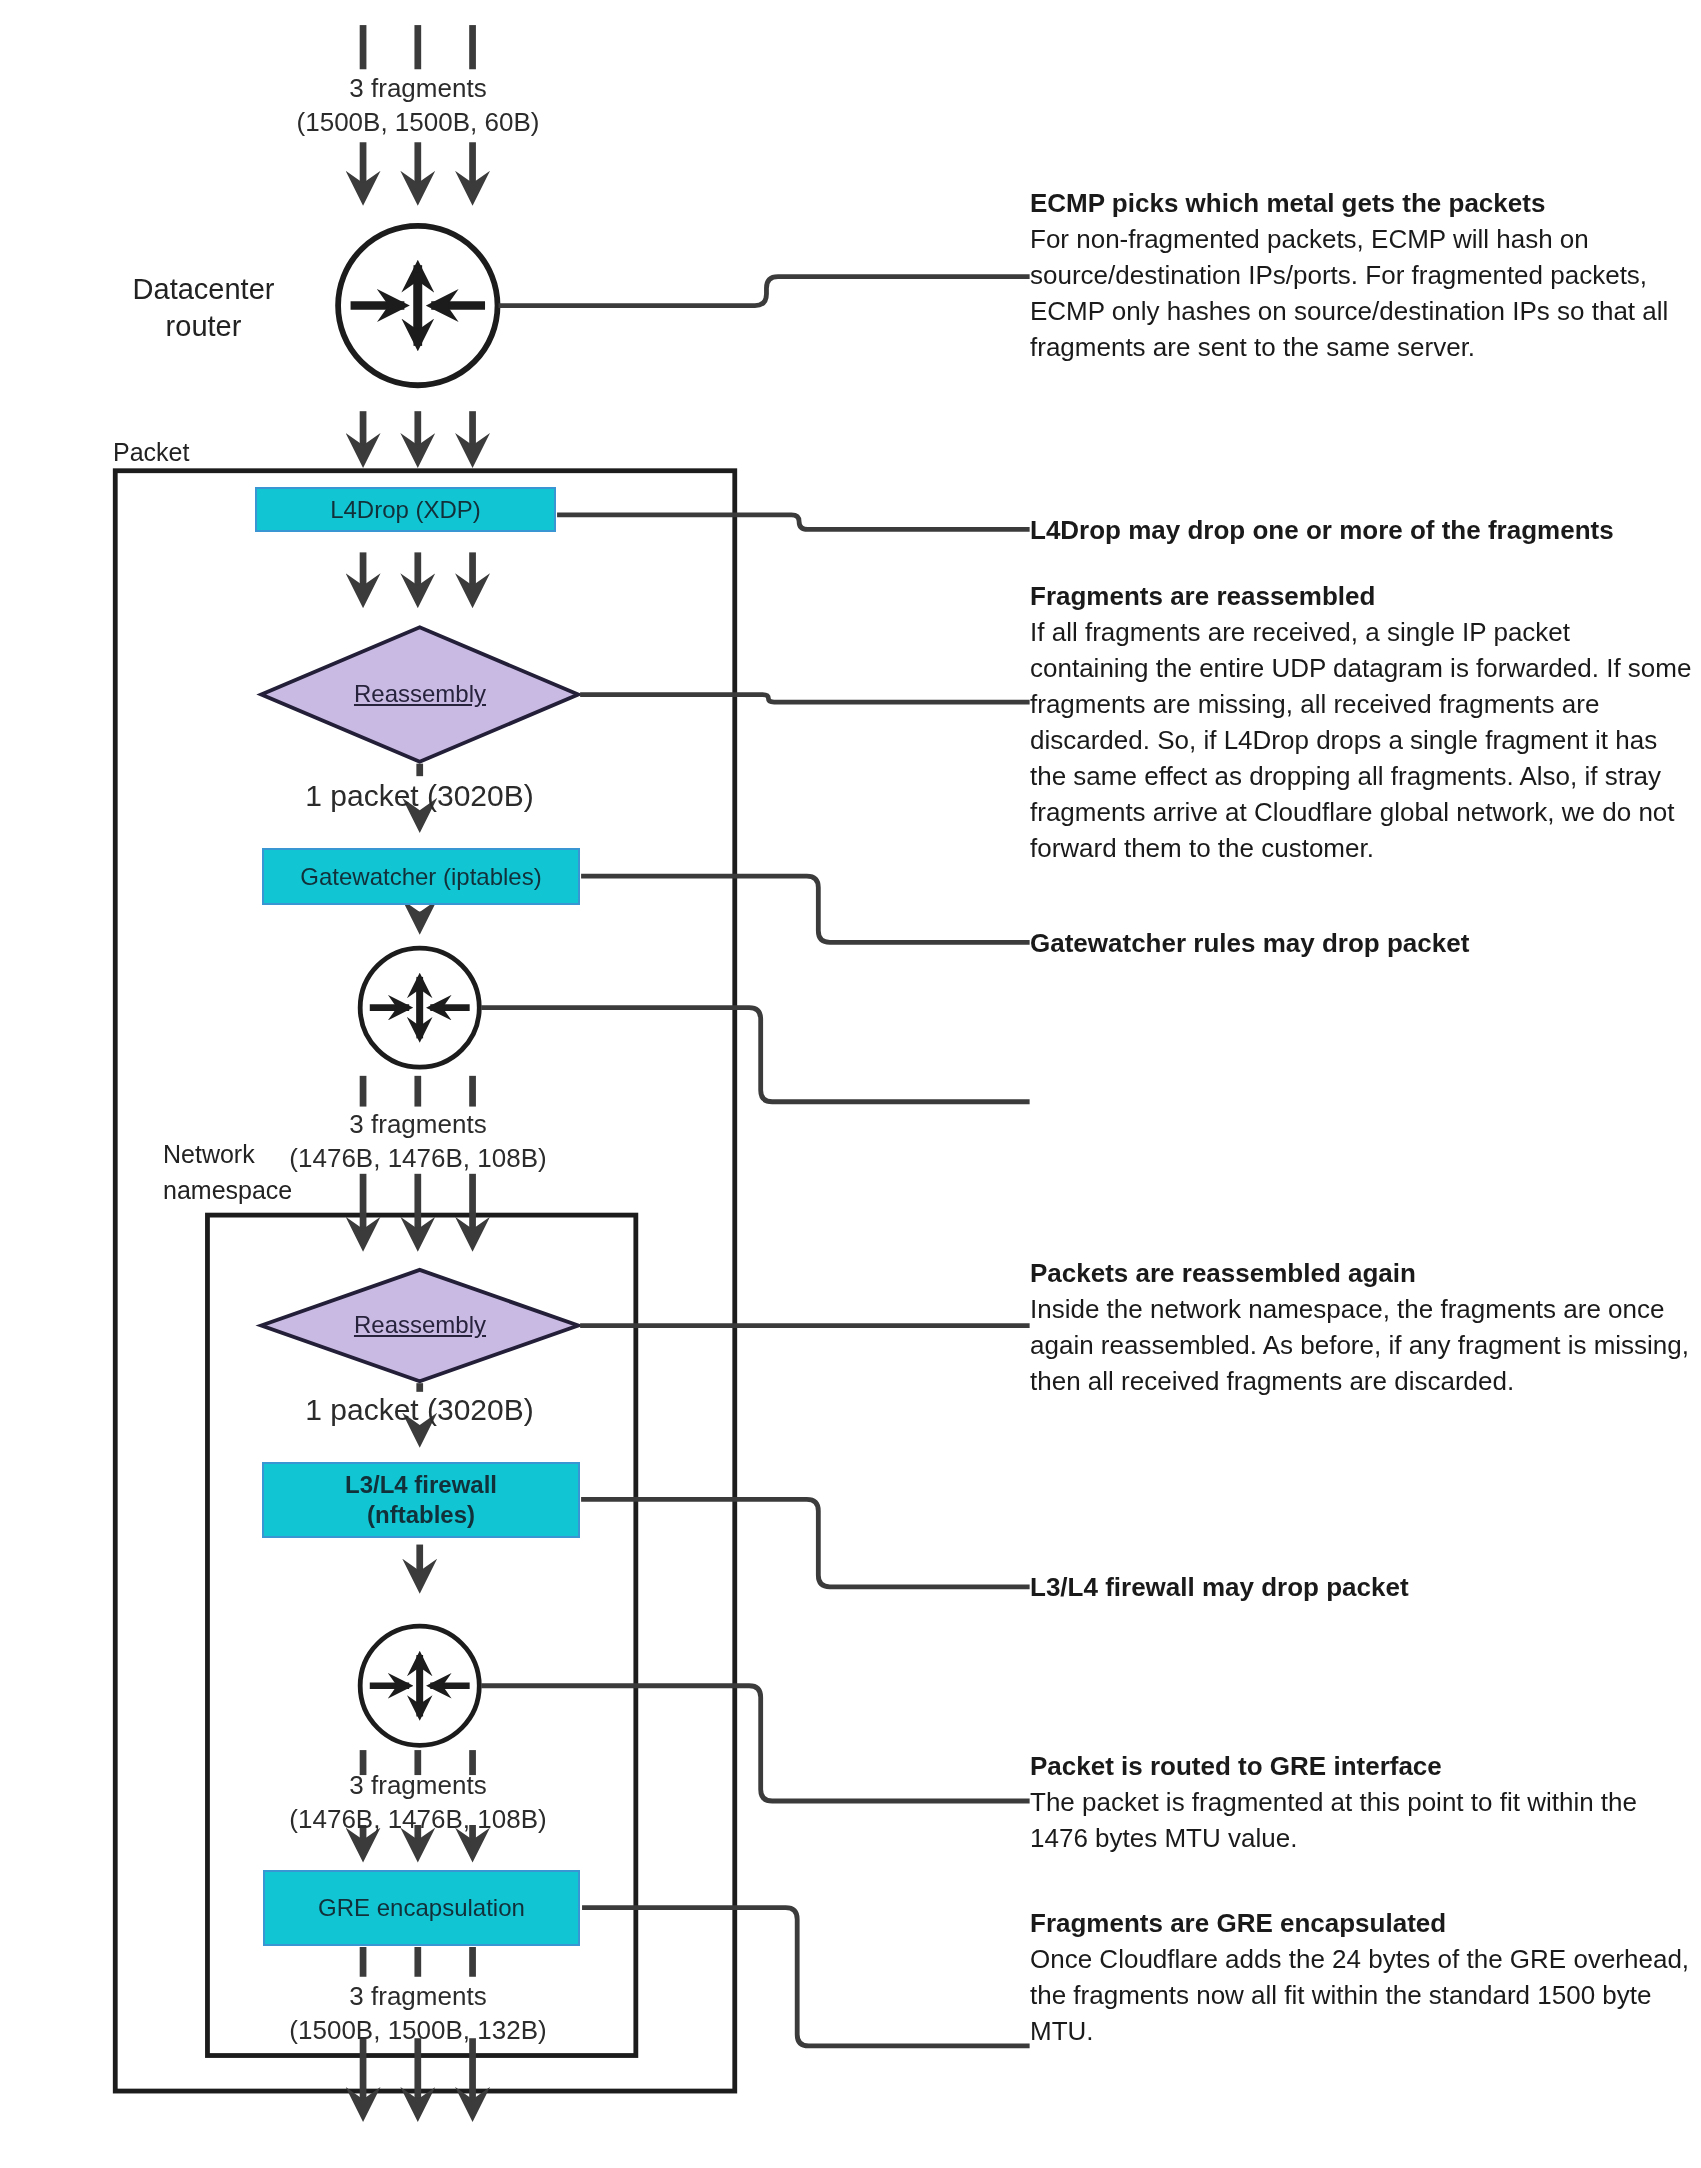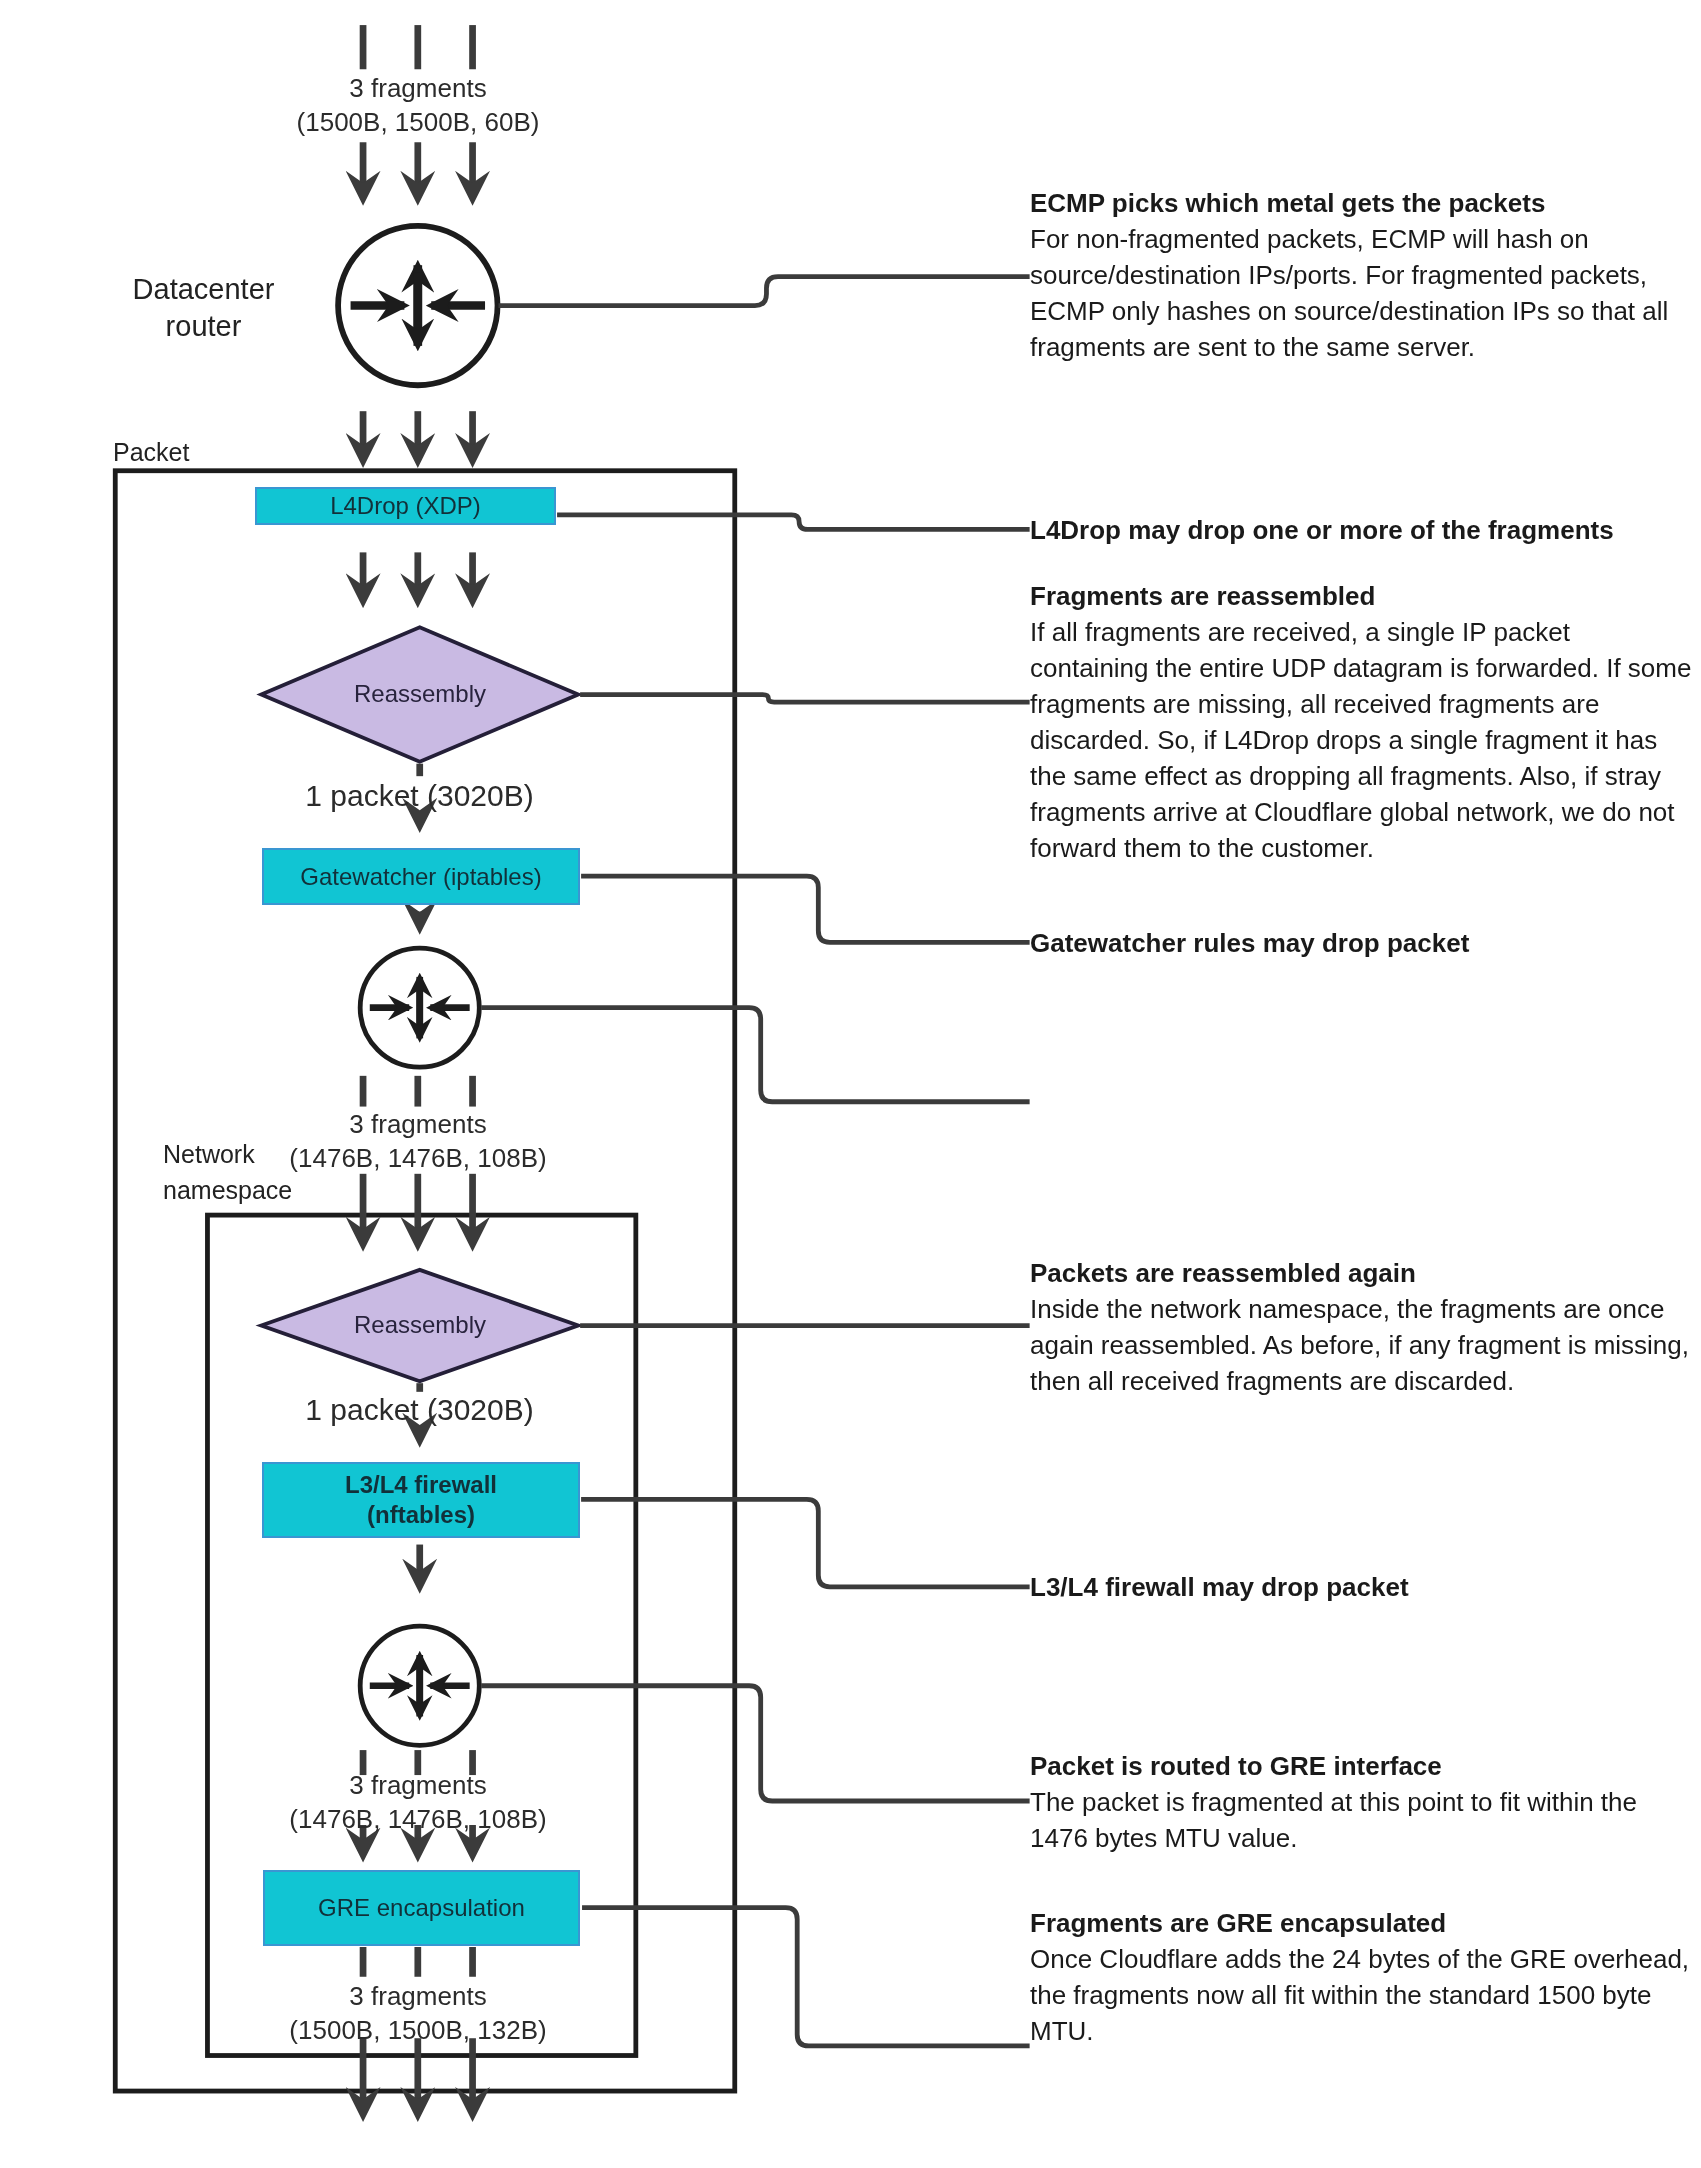--- a/index.html
+++ b/index.html
@@ -15,21 +15,21 @@
   .frag span{display:block;}
   .side-label{font-size:25px;line-height:36px;color:#222;}
   .node{
     position:absolute;box-sizing:border-box;
     background:#11C5D3;border:2.9px solid #3A96D2;
     display:flex;align-items:center;justify-content:center;
     text-align:center;font-size:24px;line-height:30px;color:#123039;
   }
   .node span{display:block;}
   .diamond-label{
-    position:absolute;text-align:center;font-size:24px;color:#28233d;
+    position:absolute;text-align:center;font-size:24px;color:#28233d;text-decoration:underline;
   }
   .packet-label{
     position:absolute;text-align:center;font-size:30px;color:#2b2b2b;
   }
   .ann{position:absolute;left:1030px;width:665px;font-size:26px;line-height:36px;color:#1a1a1a;}
   .ann .t{font-weight:bold;}
   .router-label{
     position:absolute;text-align:center;font-size:29px;line-height:37px;color:#222;
   }
 </style>
@@ -171,21 +171,21 @@
 
   <div class="abs frag" style="left:274px;top:71px;width:288px;">
     <span>3 fragments</span>
     <span>(1500B, 1500B, 60B)</span>
   </div>
 
   <div class="router-label" style="left:93px;top:271px;width:221px;">Datacenter router</div>
 
   <div class="abs side-label" style="left:113px;top:434px;">Packet</div>
 
-  <div class="node" style="left:255px;top:487px;width:301px;height:38px;">
+  <div class="node" style="left:255px;top:487px;width:301px;height:45px;">
     <span>L4Drop (XDP)</span>
   </div>
 
   <div class="diamond-label" style="left:324px;top:680px;width:192px;">Reassembly</div>
 
   <div class="packet-label" style="left:288px;top:779px;width:263px;">1 packet (3020B)</div>
 
   <div class="node" style="left:262px;top:848px;width:318px;height:57px;">
     <span>Gatewatcher (iptables)</span>
   </div>

